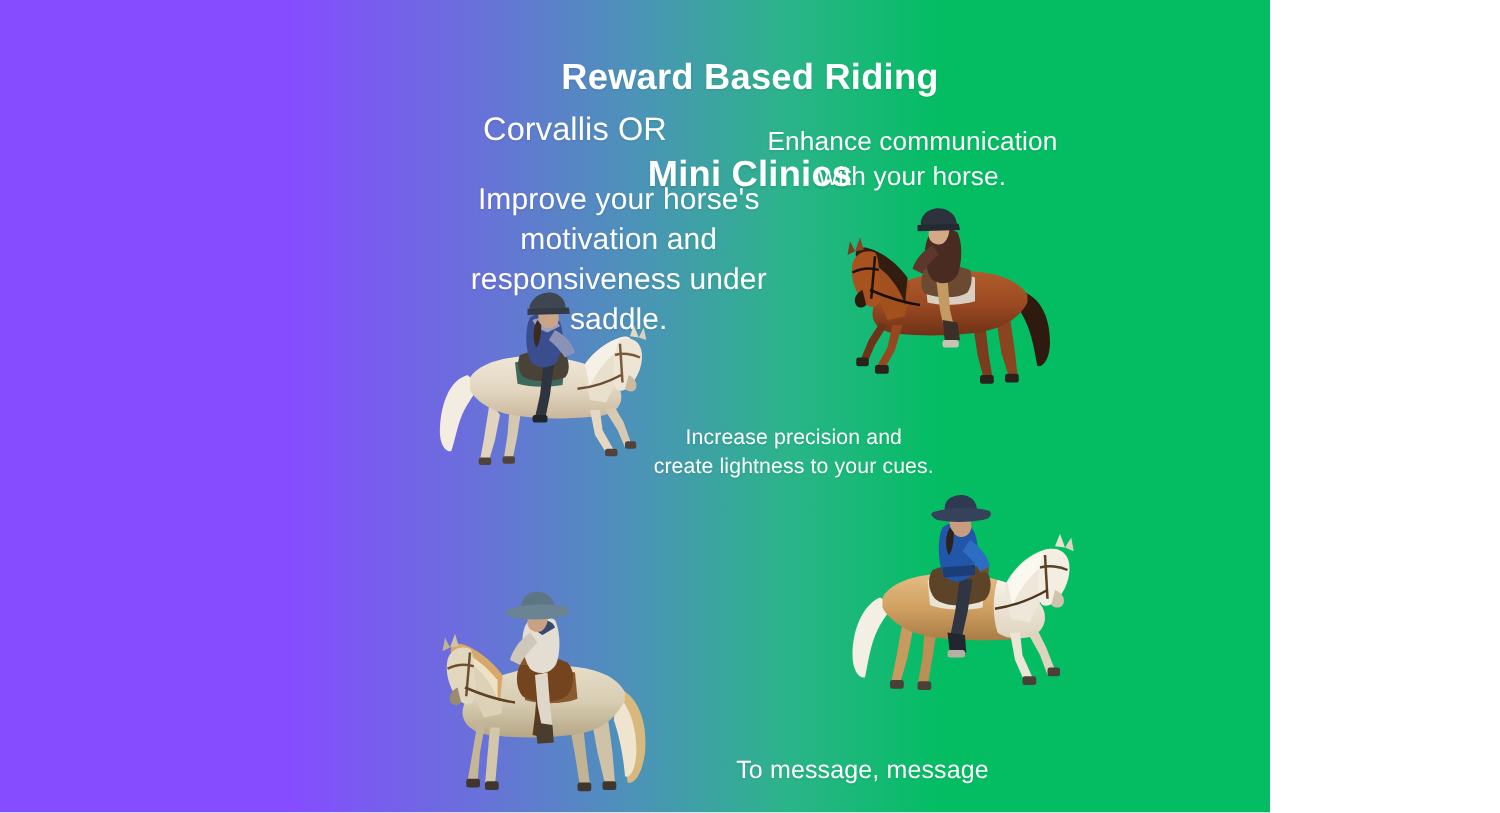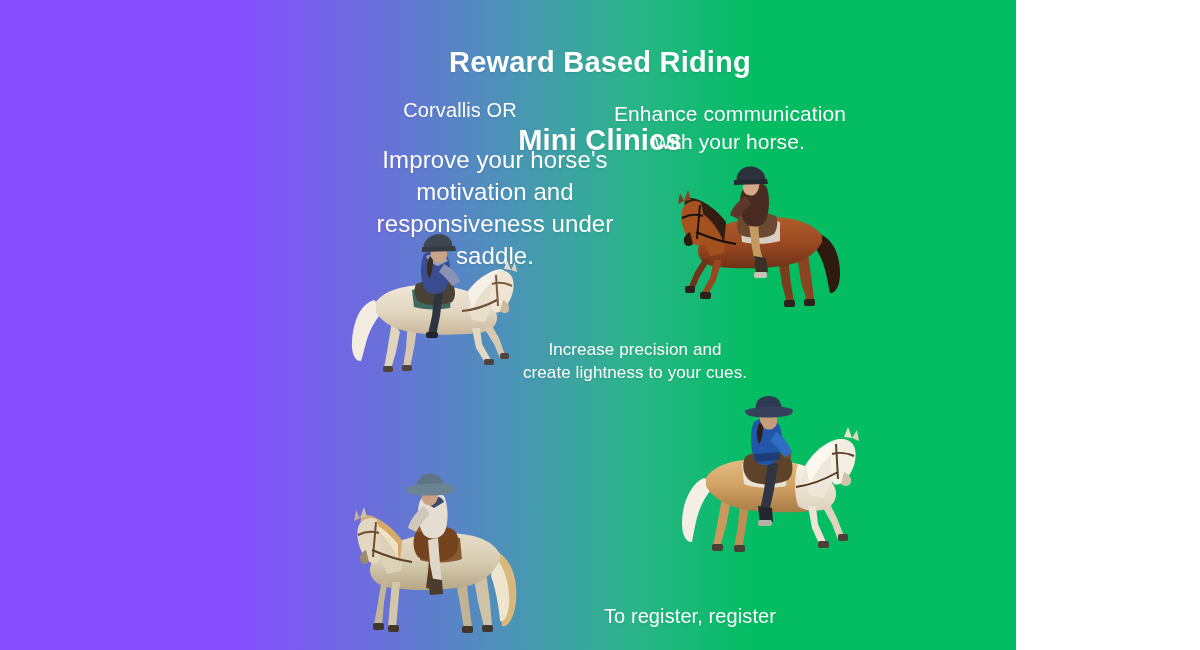--- a/index.html
+++ b/index.html
@@ -41,23 +41,23 @@
     width: 1200px;
     font-size: 29px;
     font-weight: bold;
     line-height: 1.34;
     letter-spacing: 0.2px;
   }
 
   
   #location-text {
     left: 330px;
-    top: 98px;
+    top: 88px;
     width: 260px;
-    font-size: 20px;
+    font-size: 26px;
   }
 
   
   #benefit-motivation {
     left: 370px;
     top: 144px;
     width: 250px;
     font-size: 24px;
     line-height: 1.33;
   }
@@ -125,21 +125,21 @@
 motivation and
 responsiveness under
 saddle.</div>
   <div class="txt" id="benefit-communication">Enhance communication
 with your horse.</div>
   <div class="txt" id="benefit-precision">Increase precision and
 create lightness to your cues.</div>
 
 
   <div class="txt" id="register-block">
-    <div>To register, register</div>
+    <div>To message, message</div>
     
   </div>
 
   <div class="horse-photo" id="horse-palomino-left">
     <svg viewBox="0 0 178 160" width="178" height="160" xmlns="http://www.w3.org/2000/svg">
       <defs>
         <linearGradient id="p1body" x1="0" y1="0" x2="0" y2="1">
           <stop offset="0" stop-color="#efe7d8"></stop>
           <stop offset="0.55" stop-color="#e2d6c0"></stop>
           <stop offset="1" stop-color="#c9b79c"></stop>

